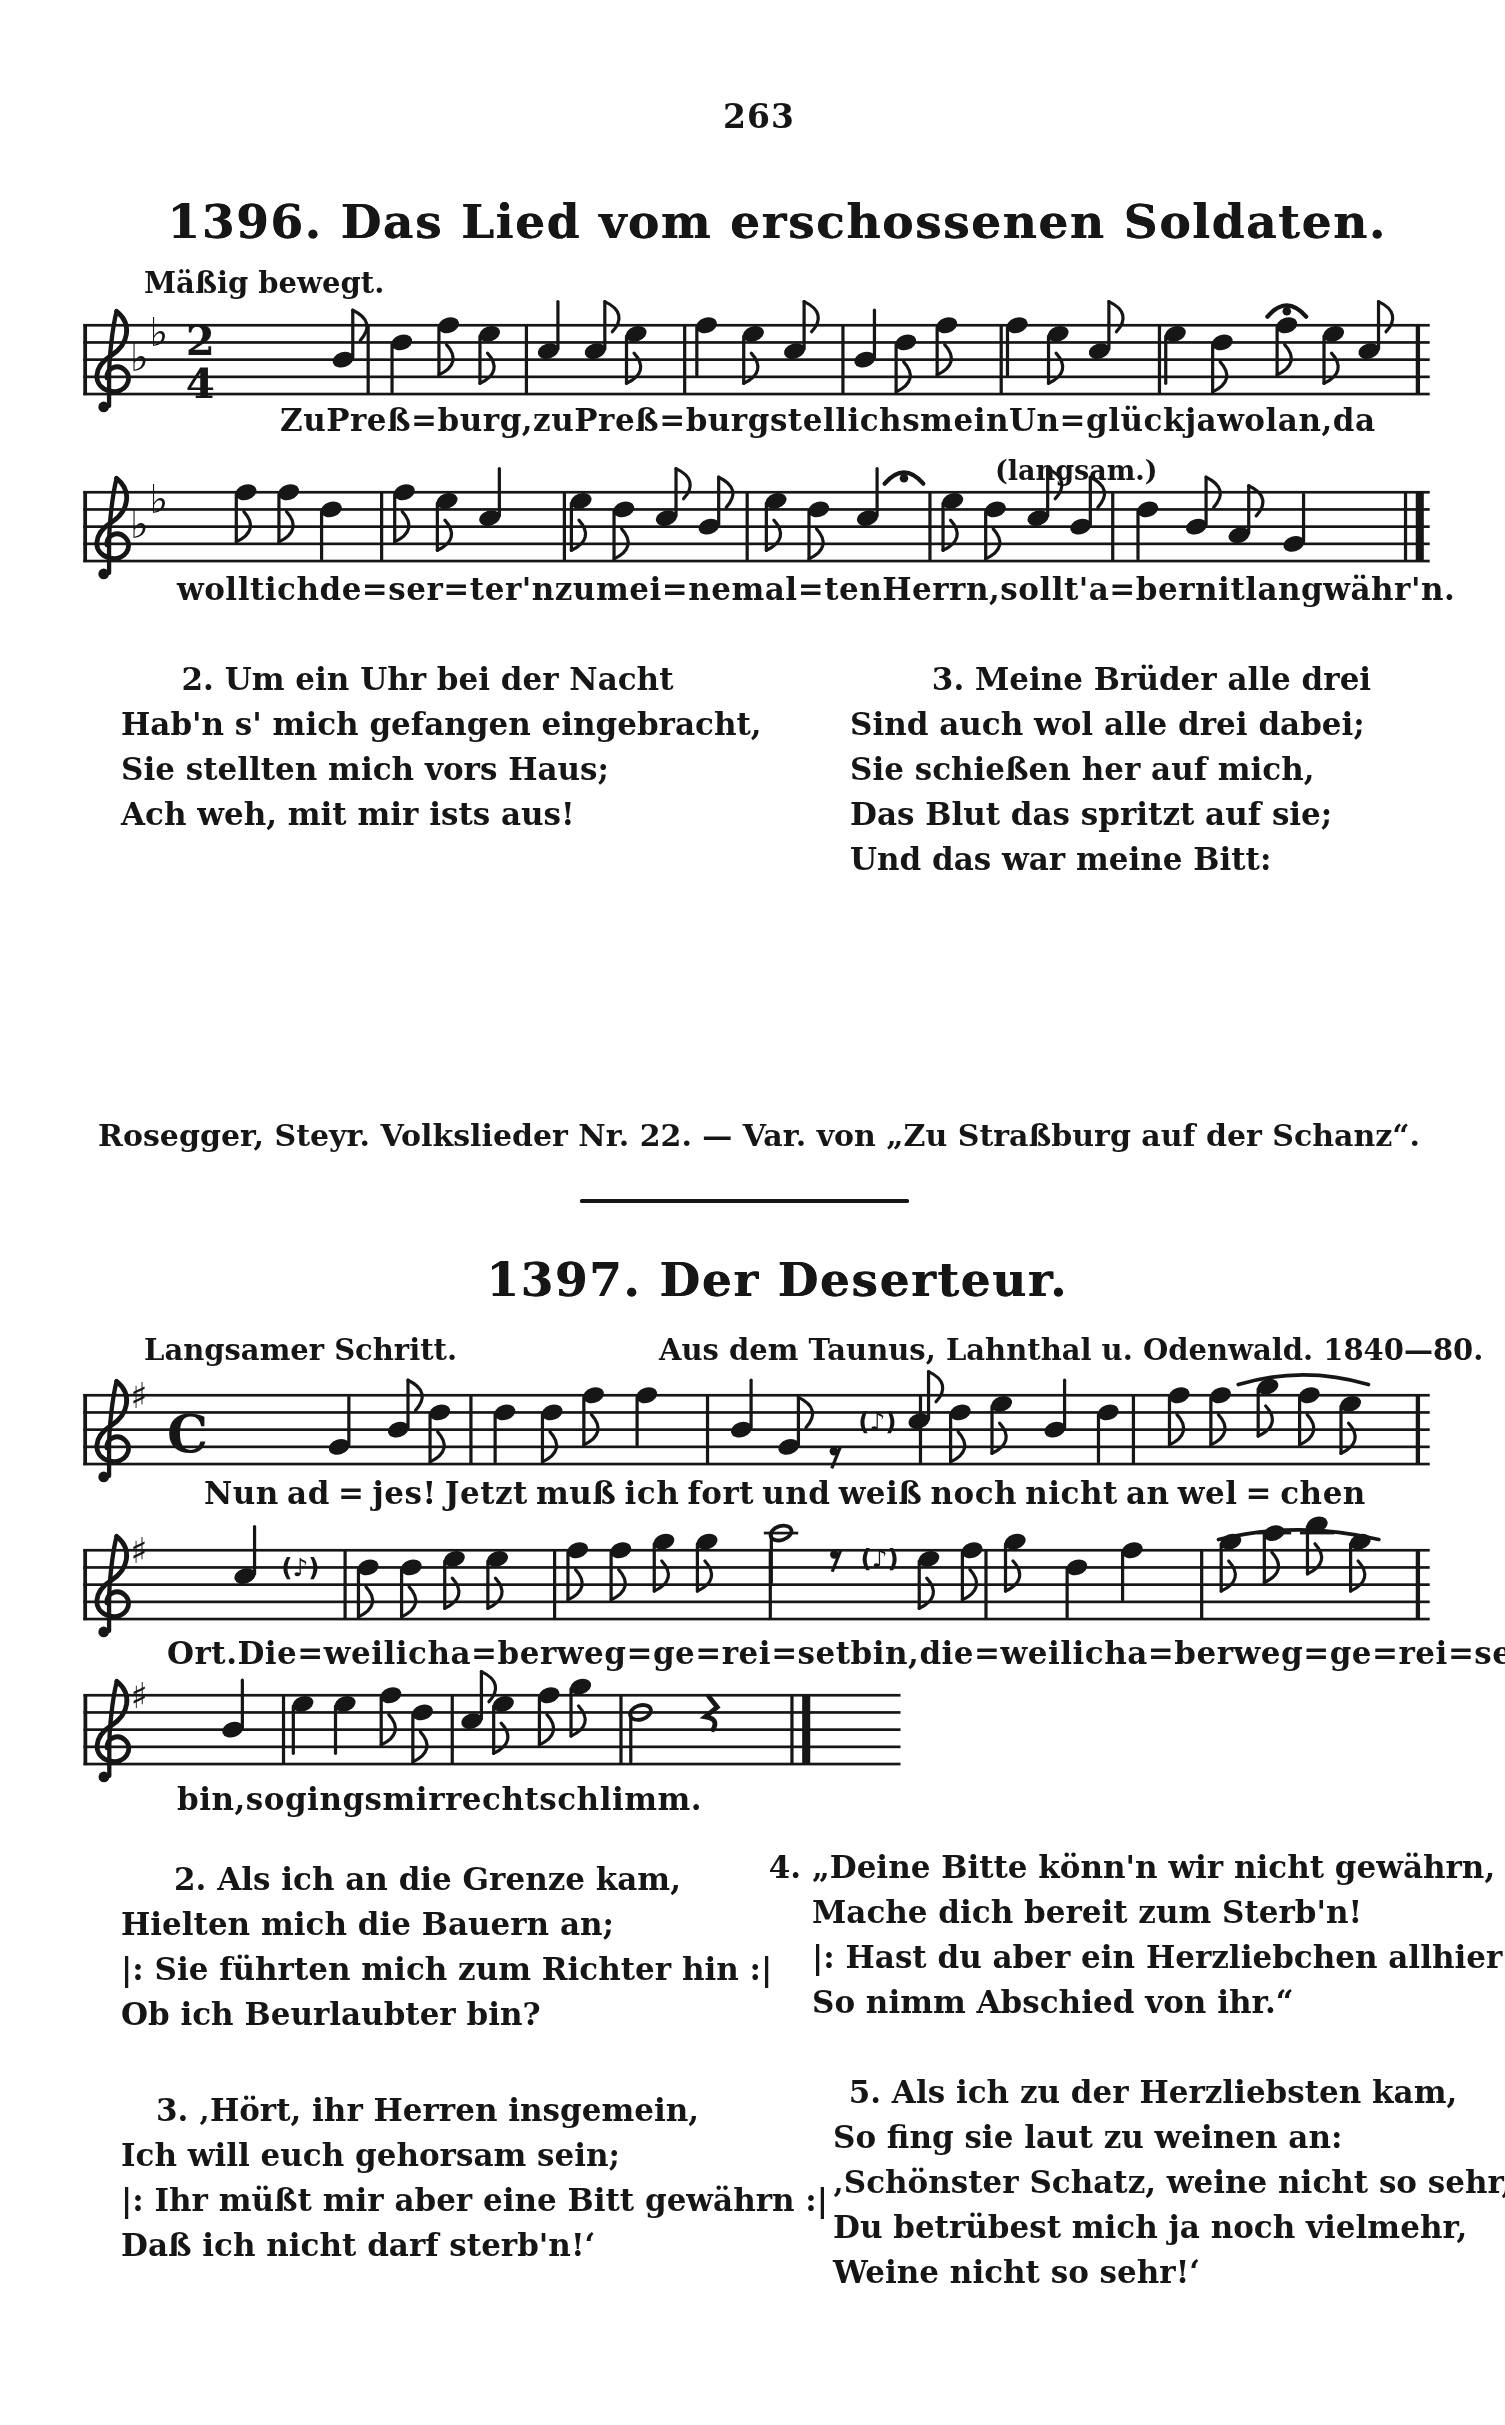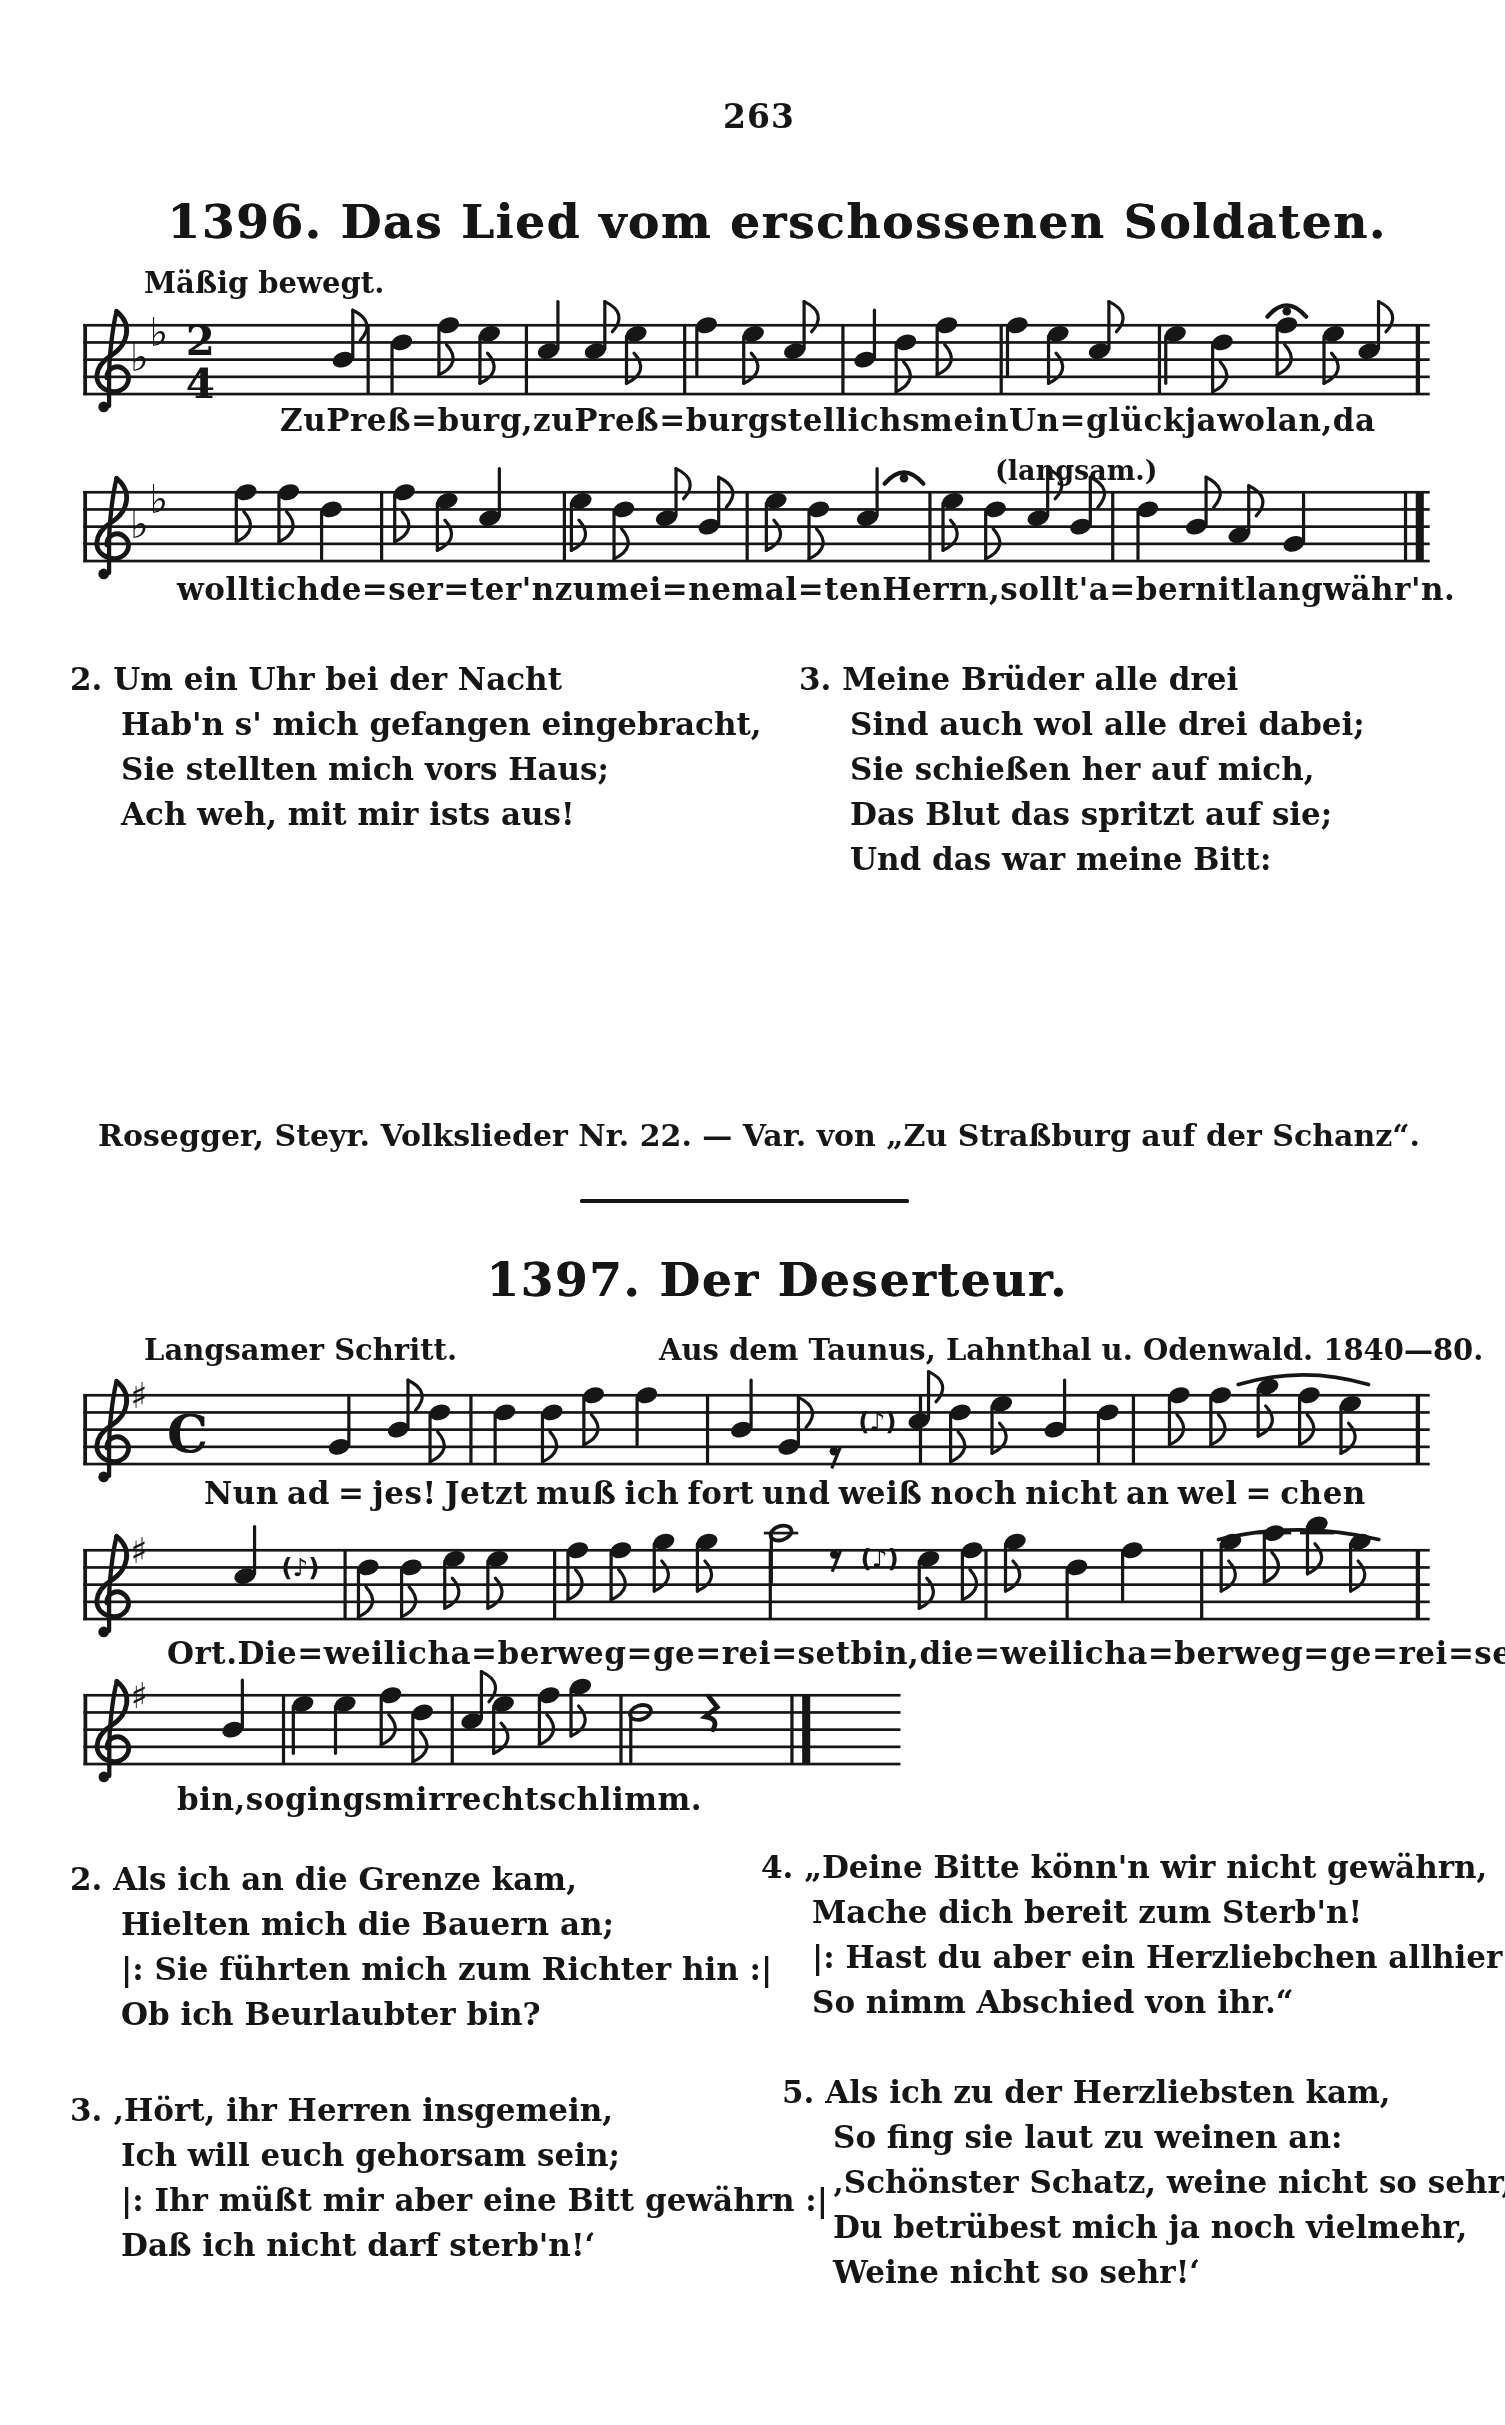--- a/index.html
+++ b/index.html
@@ -11,21 +11,21 @@
   .abs{position:absolute;}
   .pagenum{top:97px;left:0;width:100%;text-align:center;font-size:33px;letter-spacing:1.1px;}
   .title{left:0;width:100%;text-align:center;font-size:47px;letter-spacing:1.6px;
          text-shadow:0.5px 0 0 currentColor; white-space:nowrap;margin-left:18px;}
   .tempo{font-size:29px;}
   .annot{font-size:27px;}
   .attr{font-size:29px;}
   .lyric{font-size:31px;letter-spacing:0.5px;display:flex;justify-content:space-between;white-space:nowrap;}
   .verse{font-size:31px;line-height:45px;white-space:nowrap;}
   .verse div{padding-left:51px;}
-  .verse div:first-child{padding-left:0;}
+  .verse div:first-child{padding-left:0;text-align:center;}
   .source{top:1118px;left:0;width:100%;text-align:center;font-size:30px;}
   .divider{top:1199px;left:580px;width:329px;height:3.8px;background:#161616;border-radius:1.6px;}
   svg.staff{overflow:visible;}
 </style>
 </head>
 <body>
 
 <div class="page">
 
   <div class="abs pagenum">263</div>

